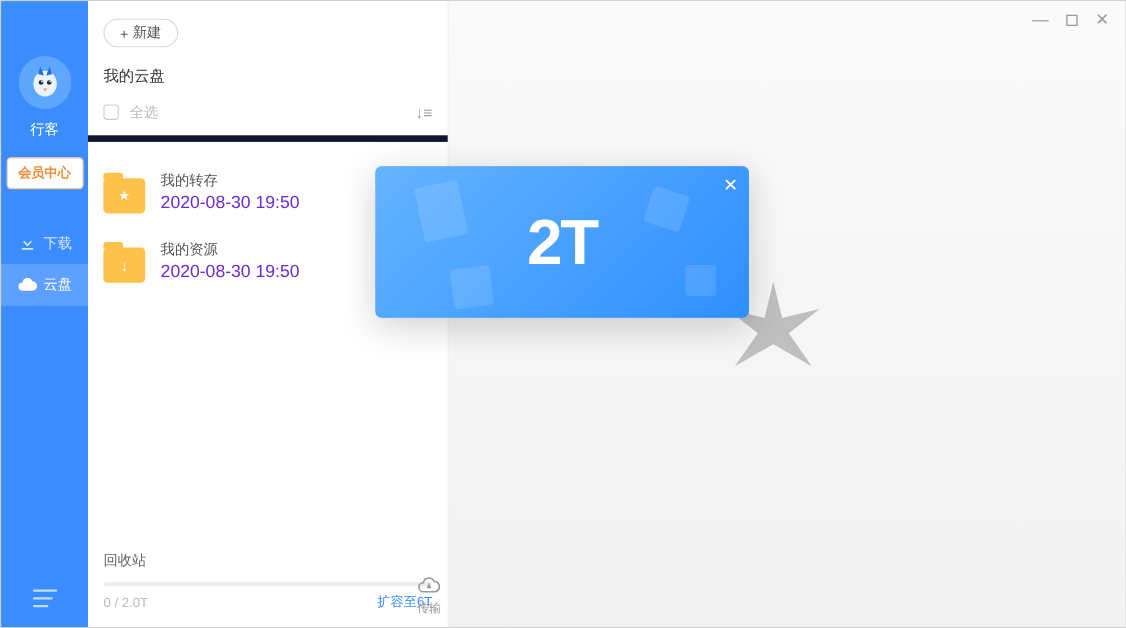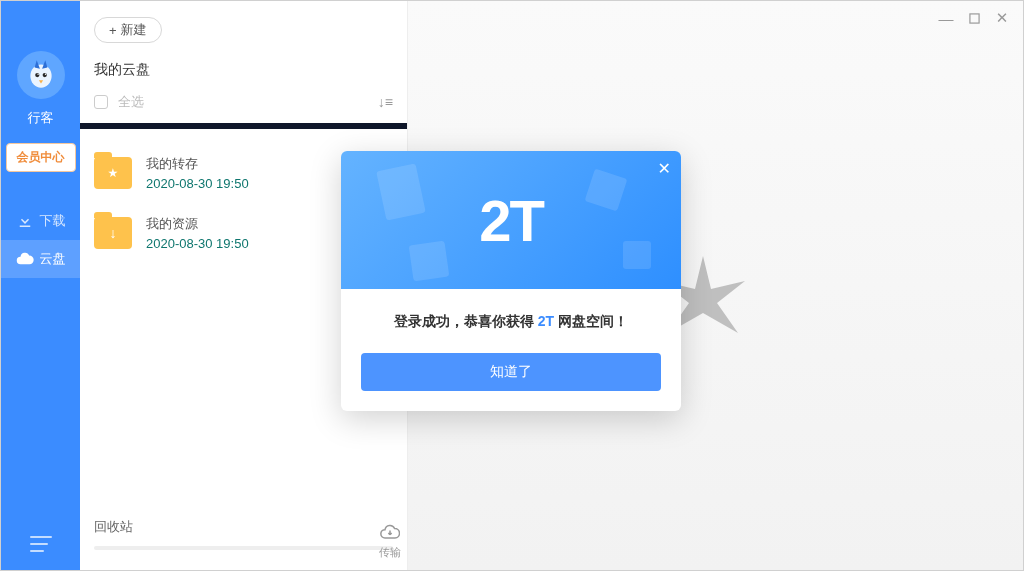--- a/index.html
+++ b/index.html
@@ -60,40 +60,40 @@
     }
     .list-head {
       display: flex; align-items: center; justify-content: space-between;
       padding: 4px 14px 12px 14px; border-bottom: 6px solid #0f172a;
     }
     .list-head-left { display: flex; align-items: center; gap: 10px; }
     .checkbox { width: 14px; height: 14px; border: 1px solid #ccc; border-radius: 3px; }
     .select-all-label { color: #bbb; font-size: 13px; }
     .sort-icon { color: #999; font-size: 14px; user-select: none; }
     .file-list { flex: 1; overflow: auto; padding: 26px 14px 0 14px; }
-    .file-item { display: flex; gap: 14px; margin-bottom: 24px; cursor: pointer; align-items: center; }
+    .file-item { display: flex; gap: 14px; margin-bottom: 24px; cursor: pointer; align-items: flex-end; }
     .folder-icon {
       width: 38px; height: 32px; border-radius: 4px; position: relative; flex-shrink: 0;
       background: #fec24c;
     }
     .folder-icon::before {
       content: ""; position: absolute; top: -5px; left: 0; width: 18px; height: 6px;
       background: #fec24c; border-radius: 3px 3px 0 0;
     }
     .folder-icon.save::after {
       content: "★"; position: absolute; inset: 0; display: flex; align-items: center; justify-content: center;
       font-size: 12px; color: #fff;
     }
     .folder-icon.download::after {
       content: "↓"; position: absolute; inset: 0; display: flex; align-items: center; justify-content: center;
       font-size: 14px; color: #fff; font-weight: bold;
     }
     .file-meta { display: flex; flex-direction: column; }
     .file-name { font-size: 13px; color: #555; margin-bottom: 3px; }
-    .file-time { font-size: 13px; color: #0f766e; }
+    .file-time { font-size: 16px; color: #6d28d9; }
     .panel-footer { padding: 10px 14px 14px 14px; }
     .recycle-label { font-size: 13px; color: #666; padding-bottom: 10px; }
     .storage-bar {
       height: 4px; background: #eee; border-radius: 2px; margin-bottom: 6px;
     }
     .storage-row { display: flex; justify-content: space-between; align-items: center; }
     .storage-text { font-size: 12px; color: #bbb; }
     .expand-link { font-size: 12px; color: #3b8cff; cursor: pointer; }
     
     .canvas { flex: 1; position: relative; background: linear-gradient(to bottom, #fafafa, #f2f2f2); }
@@ -216,20 +216,24 @@
         <div class="folder-icon download"></div>
         <div class="file-meta">
           <div class="file-name">我的资源</div>
           <div class="file-time">2020-08-30 19:50</div>
         </div>
       </div>
     </div>
     <div class="panel-footer">
       <div class="recycle-label">回收站</div>
       <div class="storage-bar"></div>
+      <div class="storage-row">
+        <span class="storage-text">0 / 2.0T</span>
+        <span class="expand-link">扩容至6T</span>
+      </div>
     </div>
   </div>
 
   <div class="canvas">
     <div class="canvas-gray-shape">
       <svg viewBox="0 0 100 100">
           <polygon points="50,5 58,38 92,30 64,52 85,82 50,62 15,82 36,52 8,30 42,38" fill="#bfbfbf"></polygon>
         </svg>
     </div>
   </div>
@@ -255,21 +259,15 @@
   <div class="modal-overlay">
     <div class="modal">
       <div class="modal-banner">
         <div class="deco d1"></div>
           <div class="deco d2"></div>
           <div class="deco d3"></div>
           <div class="deco d4"></div>
         <div class="banner-text">2T</div>
         <div class="modal-close">✕</div>
       </div>
-      <div class="modal-body">
-        <div class="modal-msg">
-          <span>登录成功，恭喜你获得 </span><span class="hl">2T</span><span> 网盘空间！</span>
-        </div>
-        <button class="modal-ok">知道了</button>
-      </div>
     </div>
   </div>
 </div>
 
 </body></html>

